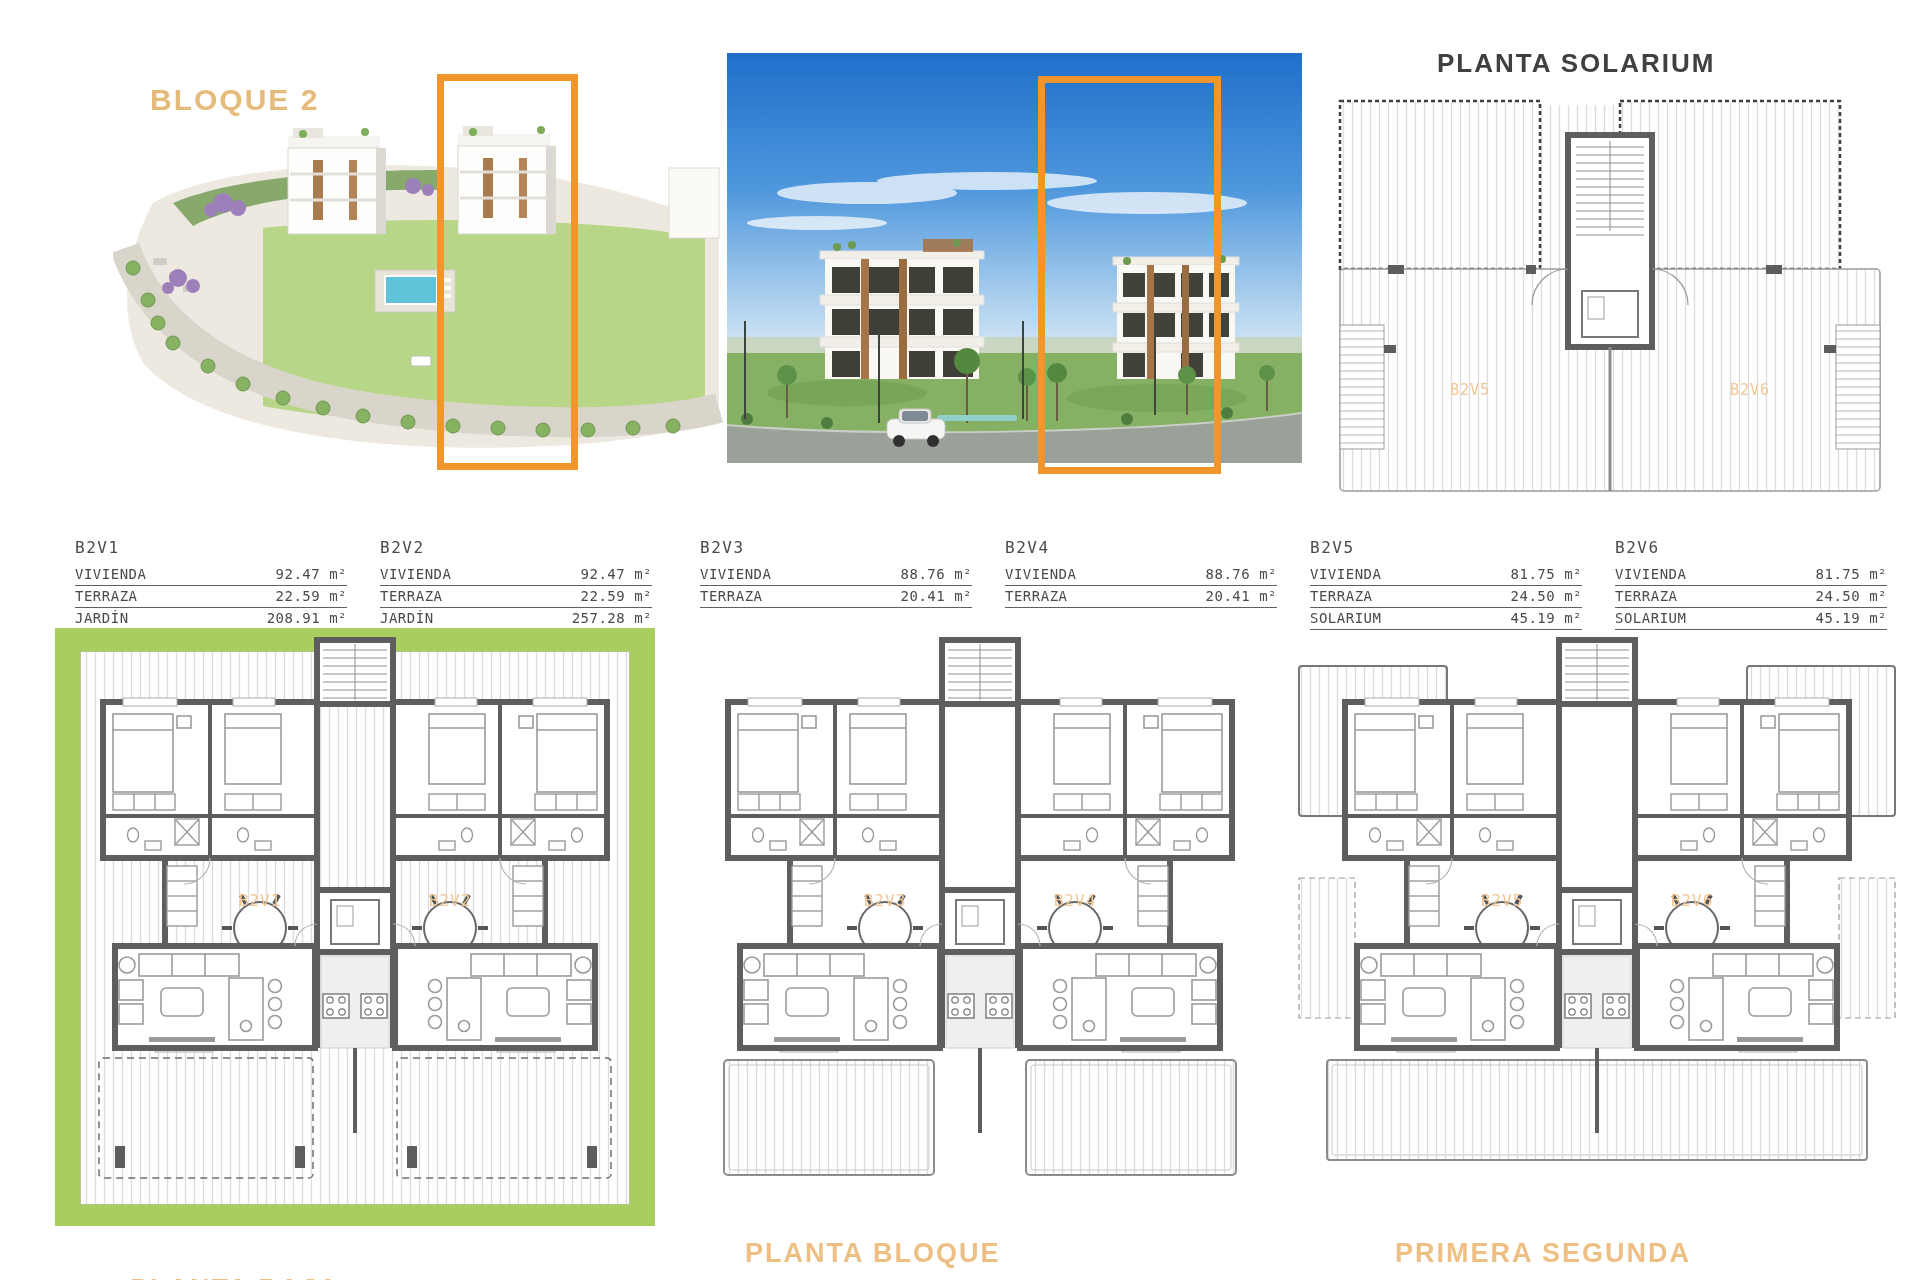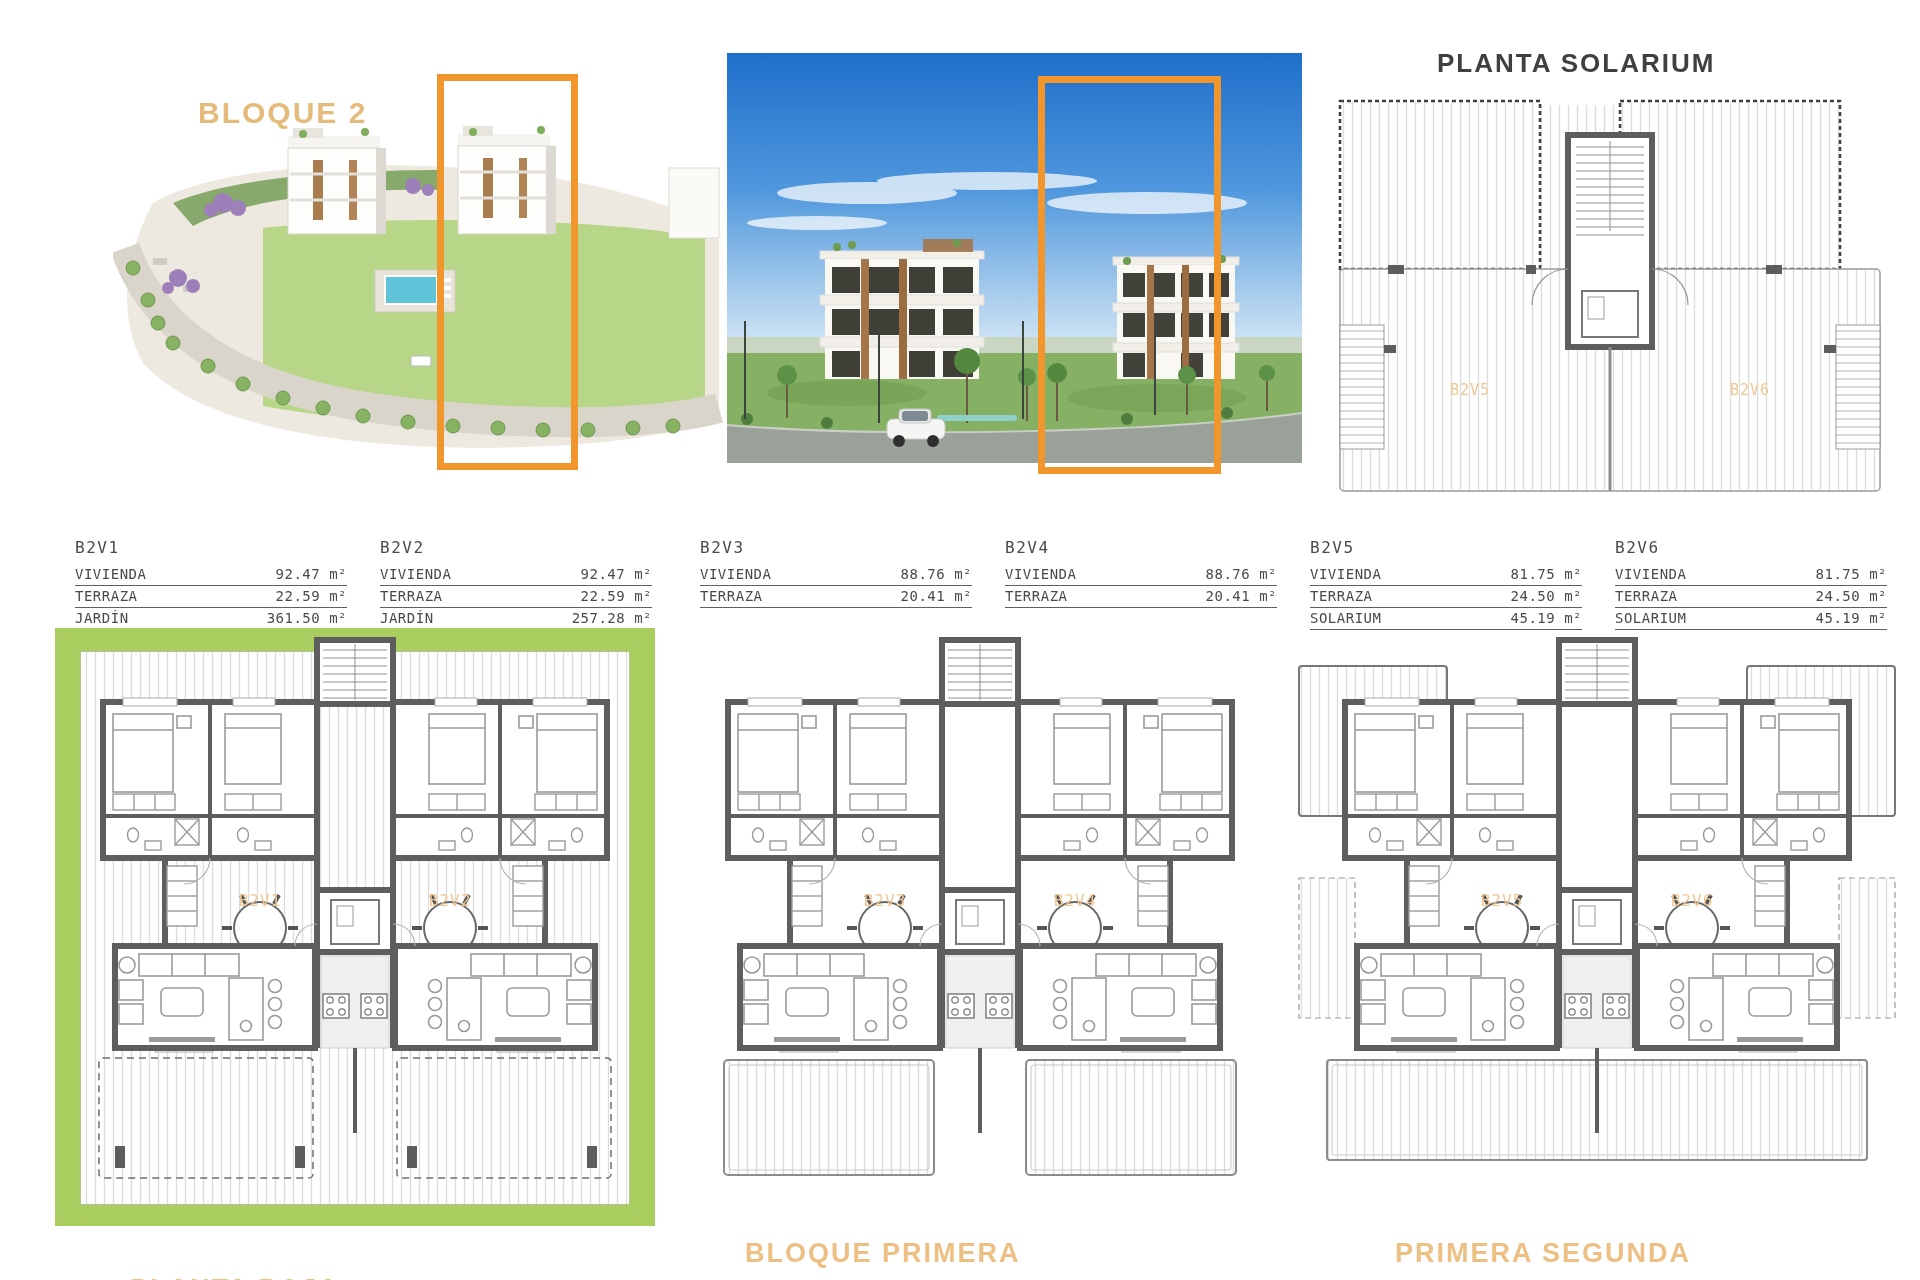--- a/index.html
+++ b/index.html
@@ -1,19 +1,19 @@
 <!DOCTYPE html>
 <html><head>
 <meta charset="utf-8">
 <style>
   html,body{margin:0;padding:0;background:#fff;}
   .page{position:relative;width:1920px;height:1280px;background:#ffffff;overflow:hidden;
         font-family:"Liberation Sans",sans-serif;}
   .hdr{position:absolute;color:#e5bb7c;font-weight:600;letter-spacing:2px;}
-  .hdr-block{left:150px;top:96px;font-size:30px;margin-left:48px;}
+  .hdr-block{left:150px;top:83px;font-size:30px;}
   .hdr-solarium{left:1437px;top:48px;font-size:26px;color:#404040;}
   .hbox{position:absolute;border:7px solid #f0962d;background:transparent;}
   .hbox1{left:437px;top:74px;width:127px;height:382px;}
   .hbox2{left:1038px;top:76px;width:169px;height:384px;}
   .aerial{position:absolute;left:113px;top:108px;}
   .photo{position:absolute;left:727px;top:53px;}
   .solarium{position:absolute;left:1330px;top:95px;}
   .plan{position:absolute;top:628px;}
   .plan-baja{left:55px;}
   .plan-primera{left:680px;}
@@ -462,21 +462,21 @@
     <div class="trow">
         <span class="lab">VIVIENDA</span>
         <span class="val">92.47 m²</span>
       </div>
     <div class="trow">
         <span class="lab">TERRAZA</span>
         <span class="val">22.59 m²</span>
       </div>
     <div class="trow">
         <span class="lab">JARDÍN</span>
-        <span class="val">361.50 m²</span>
+        <span class="val">208.91 m²</span>
       </div>
   </div>
   <div class="areatable t2">
     <div class="tt">B2V2</div>
     <div class="trow">
         <span class="lab">VIVIENDA</span>
         <span class="val">92.47 m²</span>
       </div>
     <div class="trow">
         <span class="lab">TERRAZA</span>
@@ -583,16 +583,16 @@
     <g>
       <rect x="30" y="432" width="540" height="100" rx="3" fill="url(#hatchV)" stroke="#8c8c8c" stroke-width="2"></rect>
       <rect x="35" y="437" width="530" height="90" rx="2" fill="none" stroke="#c7c7c7" stroke-width="1"></rect>
     </g>
     <use href="#plan-core"></use>
     <text class="unitlab" x="205" y="278" font-size="16" text-anchor="middle">B2V5</text>
     <text class="unitlab" x="395" y="278" font-size="16" text-anchor="middle">B2V6</text>
   </svg>
 
   <div class="plabel plabel-baja">PLANTA BAJA</div>
-  <div class="plabel plabel-primera">BLOQUE PRIMERA</div>
+  <div class="plabel plabel-primera">PLANTA BLOQUE</div>
   <div class="plabel plabel-segunda">PRIMERA SEGUNDA</div>
 
 </div>
 
 </body></html>

